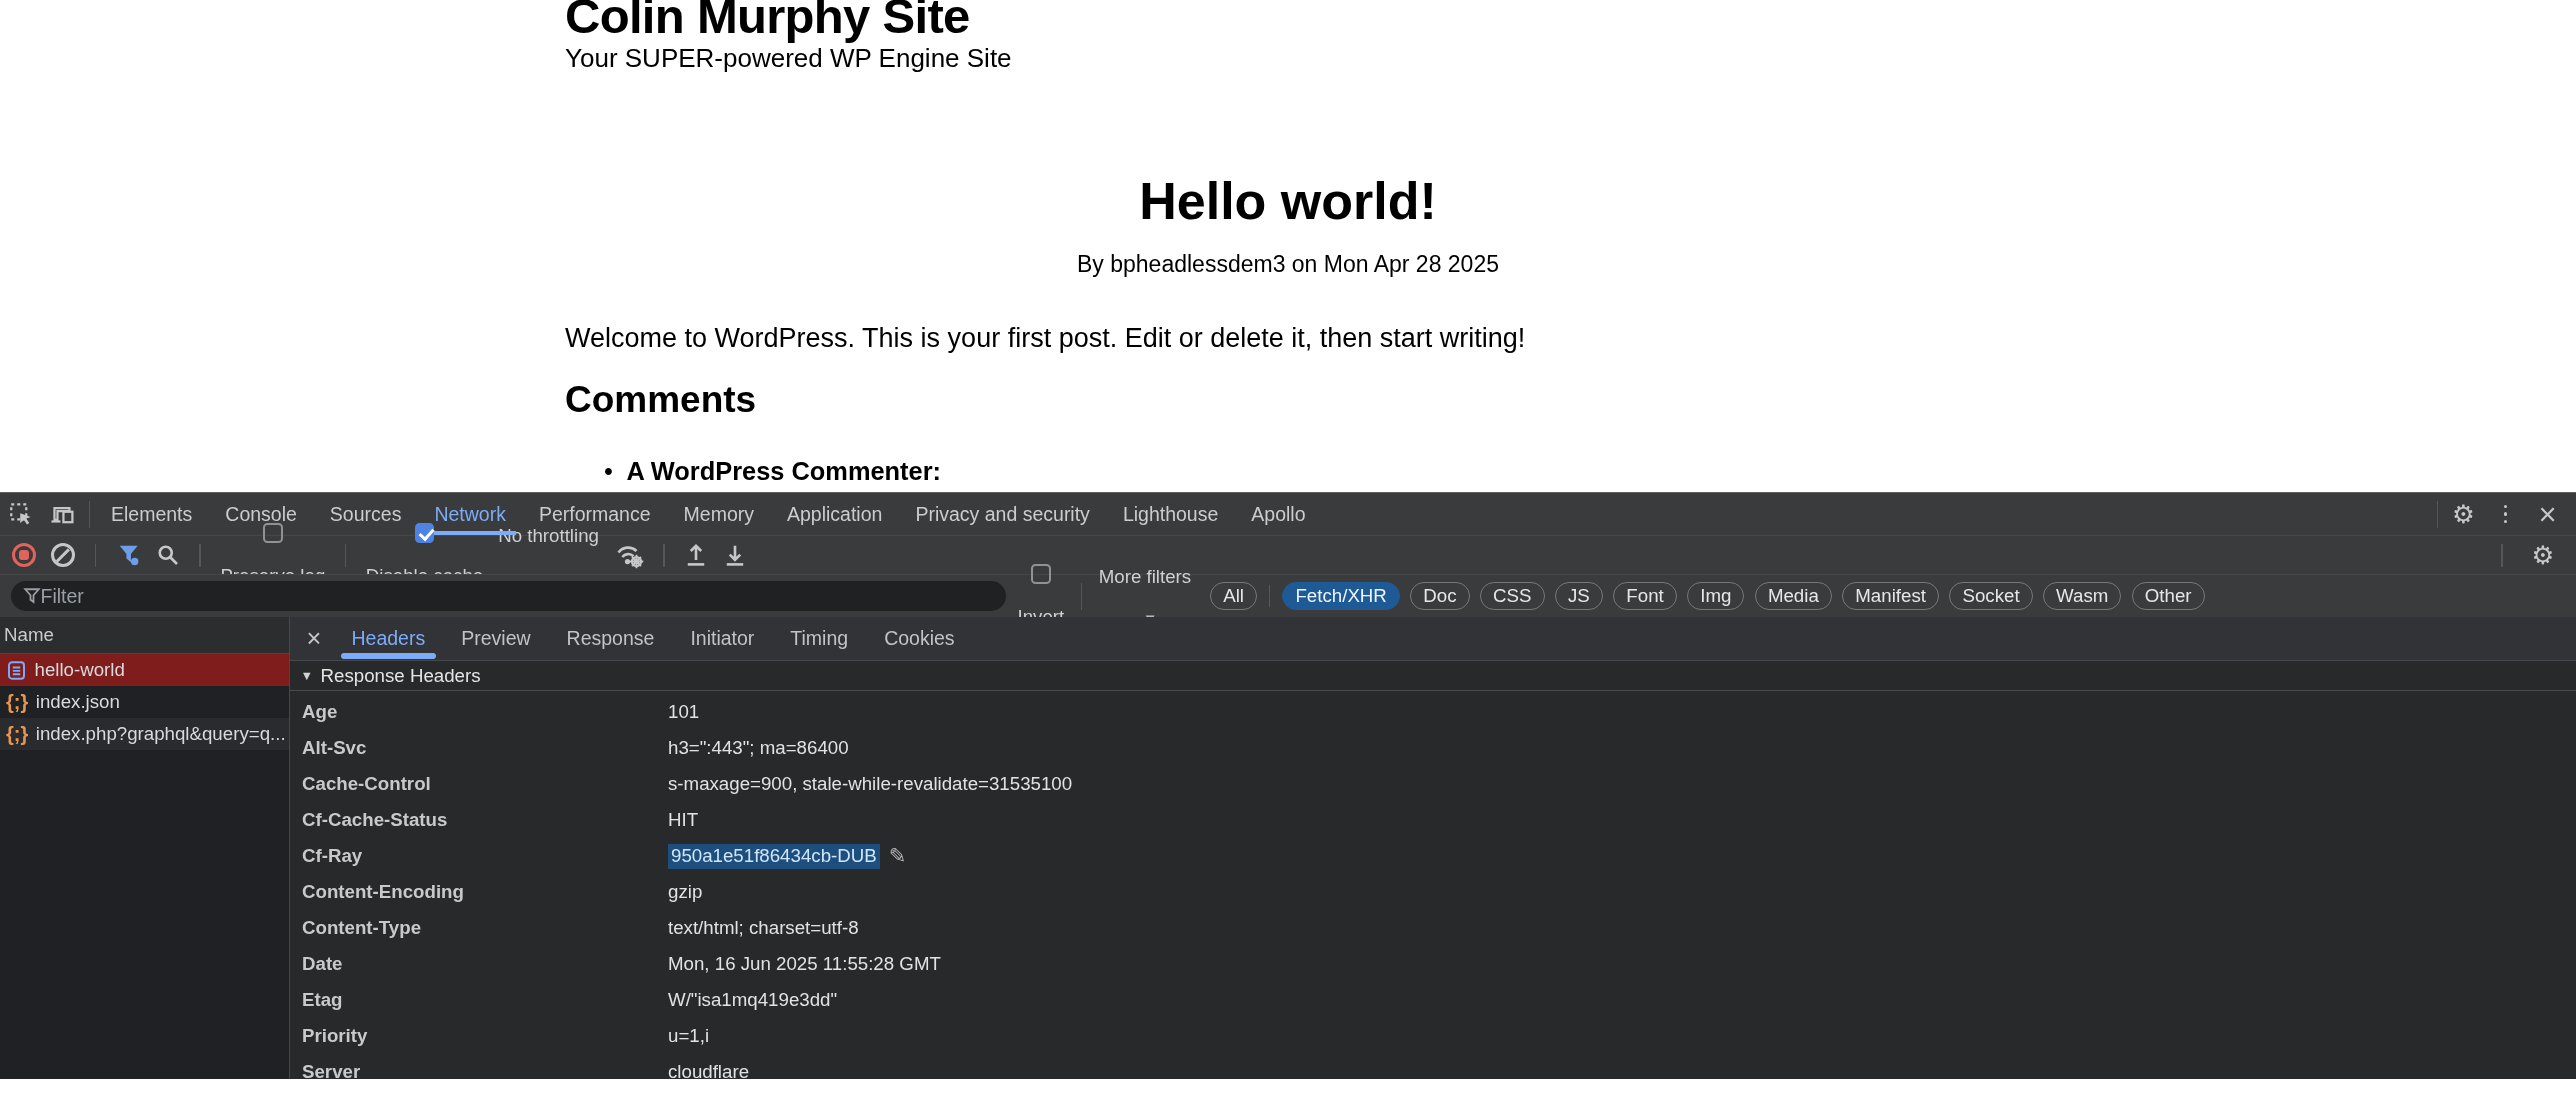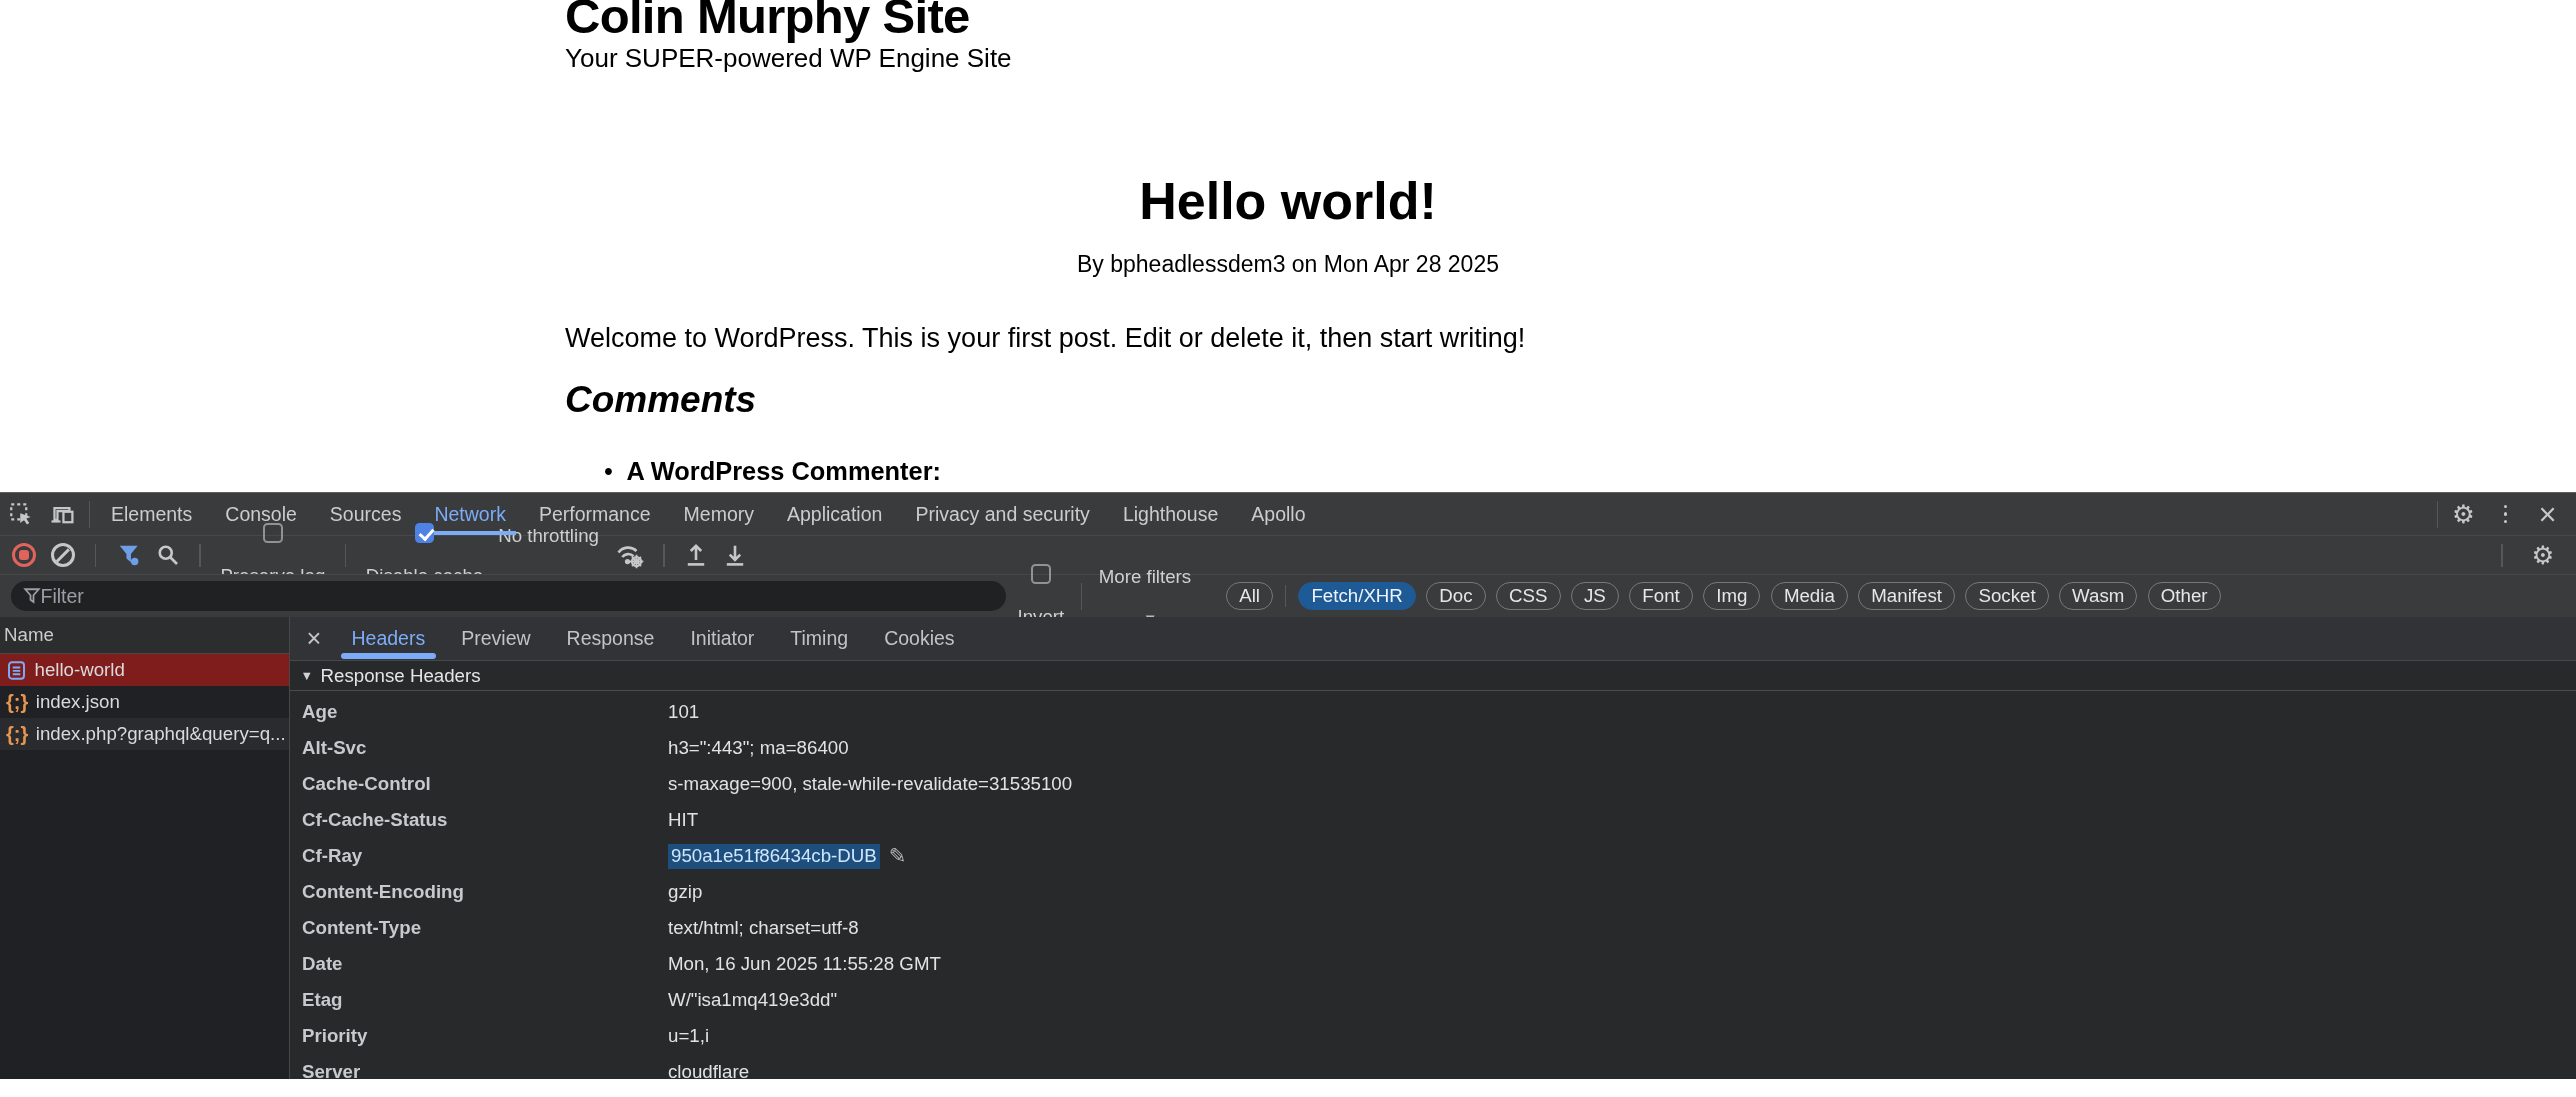--- a/index.html
+++ b/index.html
@@ -7,21 +7,21 @@
   body { font-family:"Liberation Sans", sans-serif; background:#fff; position:relative; }
 
   
   .page { position:absolute; top:0; left:0; width:2576px; height:510px; background:#ffffff; overflow:hidden; color:#000; }
   .page-inner { position:relative; width:1446px; height:100%; margin:0 auto; }
   .site-title { position:absolute; top:-12px; left:0; font-size:49px; font-weight:800; letter-spacing:-0.7px; white-space:nowrap; }
   .site-tagline { position:absolute; top:43px; left:0; font-size:26px; }
   .post-title { position:absolute; top:171px; left:0; width:100%; text-align:center; font-size:52px; font-weight:800; }
   .post-byline { position:absolute; top:251px; left:0; width:100%; text-align:center; font-size:23px; }
   .post-body { position:absolute; top:323px; left:0; font-size:27px; }
-  .comments-heading { position:absolute; top:379px; left:0; font-size:37px; font-weight:800;font-style:italic; }
+  .comments-heading { position:absolute; top:379px; left:0; font-size:37px; font-weight:800; }
   .comment-item { position:absolute; top:457px; left:39px; font-size:25.4px; font-weight:700; display:flex; align-items:center; }
   .comment-item .bullet { font-size:25.4px; margin-right:13.5px; font-weight:400; }
 
   
   .devtools { position:absolute; top:492px; left:0; width:2576px; height:587px; background:#28292b; border-top:0.7px solid #5f5f5f; color:#d0d1d2; font-size:18.7px; display:flex; flex-direction:column; }
 
   .vdiv { width:1.5px; background:#565758; align-self:stretch; margin:7.5px 4.5px; flex:0 0 aupx; }
 
   
   .dt-tabbar { height:42px; background:#3a3b3d; display:flex; align-items:stretch; flex-shrink:0; }
@@ -208,21 +208,21 @@
       <svg class="ic" width="18" height="18" viewBox="0 0 24 24">
         <path d="M3 3 H21 L14 11 V20 L10 17 V11 Z" fill="none" stroke="#9aa0a6" stroke-width="2.4"></path>
       </svg>
       <input type="text" placeholder="Filter" style="">
     </div>
     <span class="ctrl">
       <span class="cb"></span>
       <span>Invert</span>
     </span>
     <span class="vdiv"></span>
-    <span class="ctrl" style="margin-right:23px;justify-content:space-between;">
+    <span class="ctrl" style="margin-right:7px;justify-content:space-between;">
       <span>More filters</span>
       <span class="caret">▼</span>
     </span>
     <span class="chiprow">
       <span class="chip">All</span>
       <span class="vdiv" style="margin:3px 1.5px;"></span>
       <span class="chip selected">Fetch/XHR</span>
       <span class="chip">Doc</span>
       <span class="chip">CSS</span>
       <span class="chip">JS</span>

